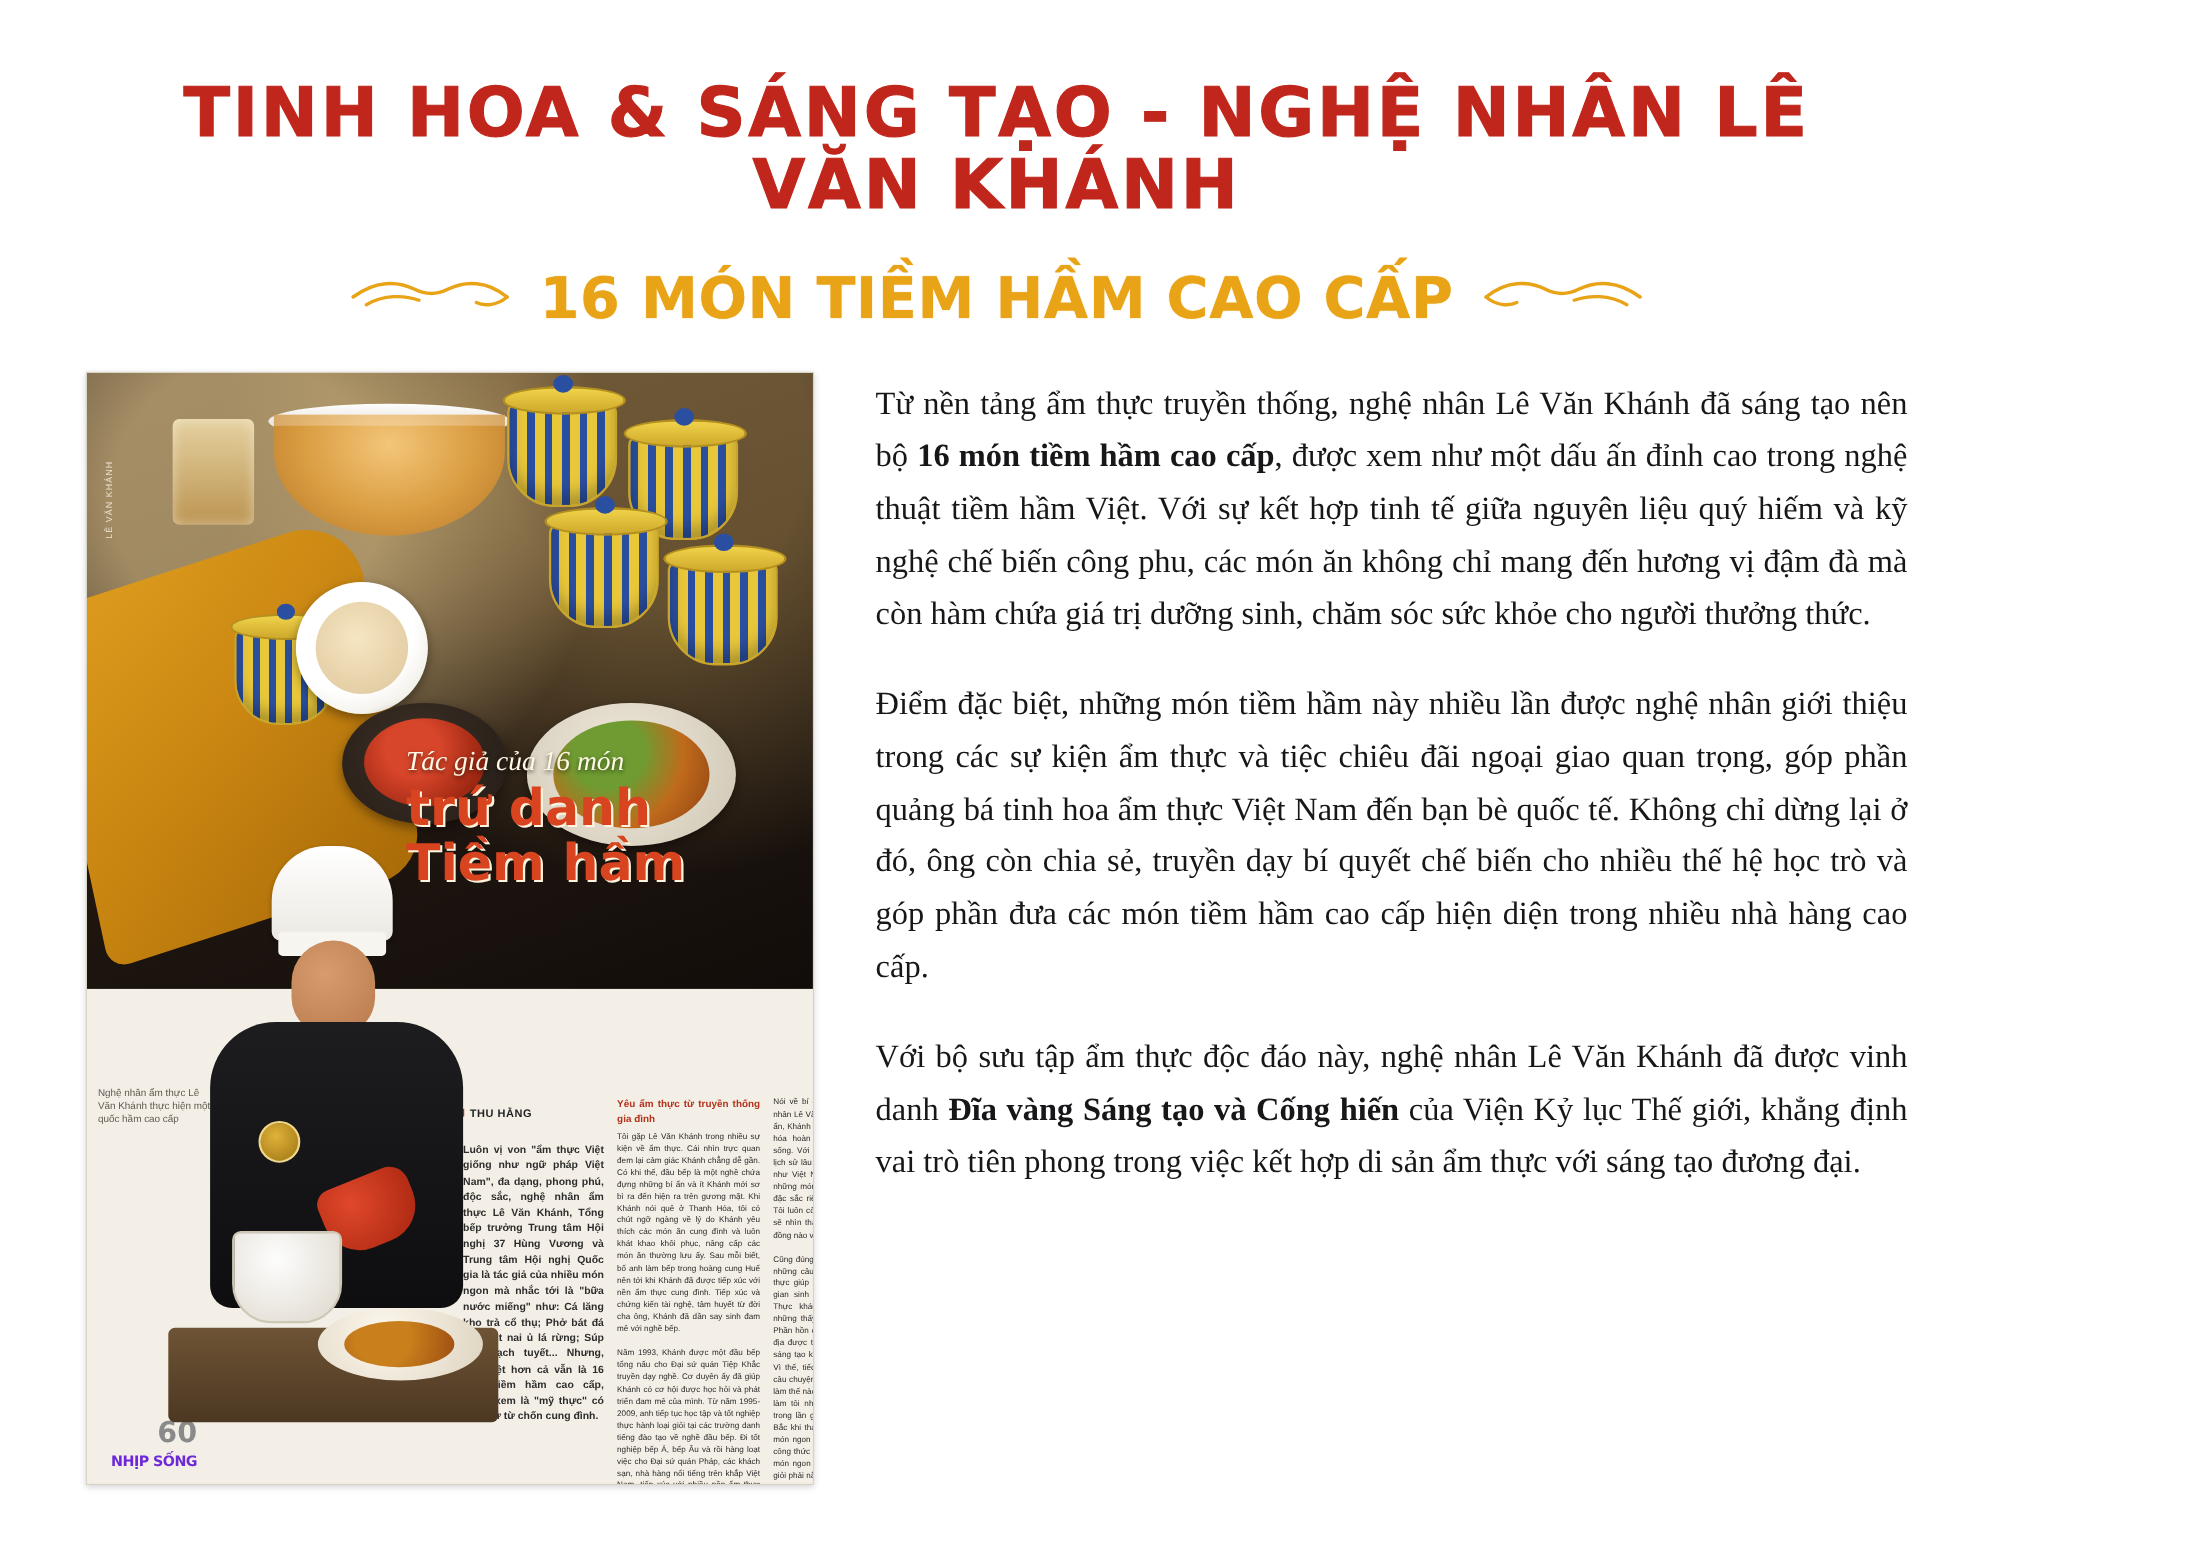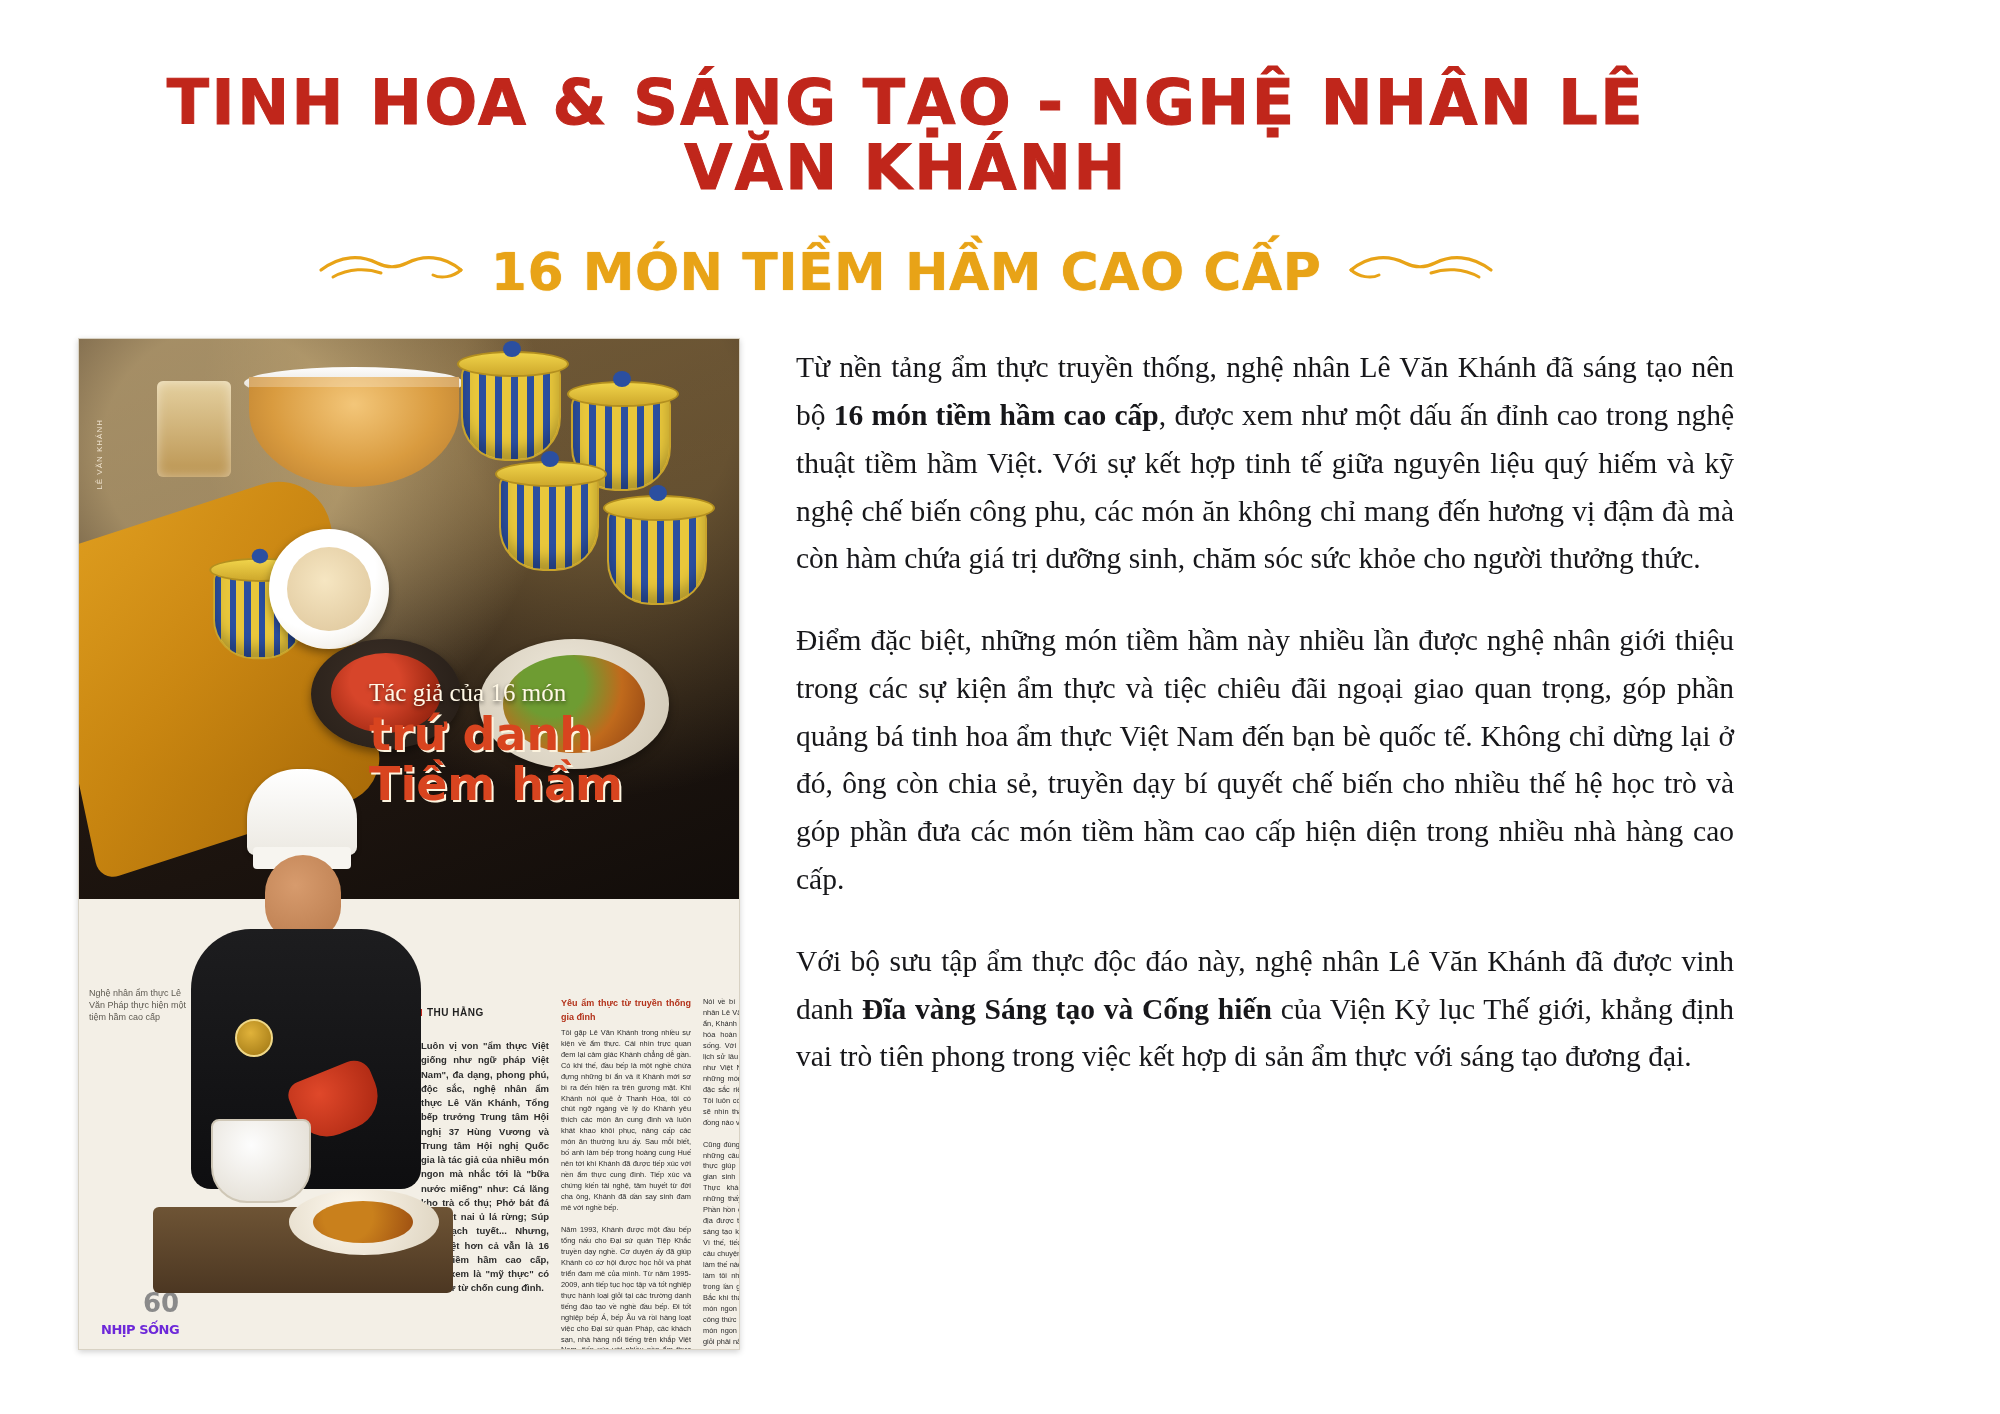--- a/index.html
+++ b/index.html
@@ -189,20 +189,21 @@
 
   .mag-overlay-label {
     position: absolute;
     left: 290px; top: 340px;
     width: 300px;
     text-align: left;
     z-index: 6;
   }
   .ov-small {
     font-family: "Liberation Serif", serif;
+    font-style: italic;
     font-size: 25px;
     color: #fff8e6;
     text-shadow: 0 2px 4px rgba(0,0,0,0.6);
   }
   .ov-big {
     font-family: "DejaVu Sans", sans-serif;
     font-weight: 900;
     font-size: 46px;
     line-height: 1.0;
     color: #d8441f;
@@ -427,21 +428,21 @@
 
       <div class="chef">
         <div class="chef-hat"></div>
         <div class="chef-head"></div>
         <div class="chef-body"></div>
         <div class="chef-badge"></div>
         <div class="chef-teapot"></div>
         <div class="chef-pot"></div>
         <div class="chef-tray"></div>
         <div class="chef-plate"></div>
-        <div class="chef-caption">Nghệ nhân ẩm thực Lê Văn Pháp thực hiện một tiệm hầm cao cấp</div>
+        <div class="chef-caption">Nghệ nhân ẩm thực Lê Văn Khánh thực hiện một quốc hầm cao cấp</div>
       </div>
 
       <div class="mag-byline">
         <span class="sq"></span><span>THU HẰNG</span>
       </div>
 
       <div class="mag-lead">Luôn vị von "ẩm thực Việt giống như ngữ pháp Việt Nam", đa dạng, phong phú, độc sắc, nghệ nhân ẩm thực Lê Văn Khánh, Tổng bếp trưởng Trung tâm Hội nghị 37 Hùng Vương và Trung tâm Hội nghị Quốc gia là tác giả của nhiều món ngon mà nhắc tới là "bữa nước miếng" như: Cá lăng kho trà cổ thụ; Phở bát đá 37; Thịt nai ủ lá rừng; Súp yến bạch tuyết... Nhưng, đặc biệt hơn cả vẫn là 16 món tiềm hầm cao cấp, được xem là "mỹ thực" có xuất xứ từ chốn cung đình.</div>
 
       <div class="mag-col" style="left:482px; top:658px; width:130px;">
         <h4>Yêu ẩm thực từ truyền thống gia đình</h4>

